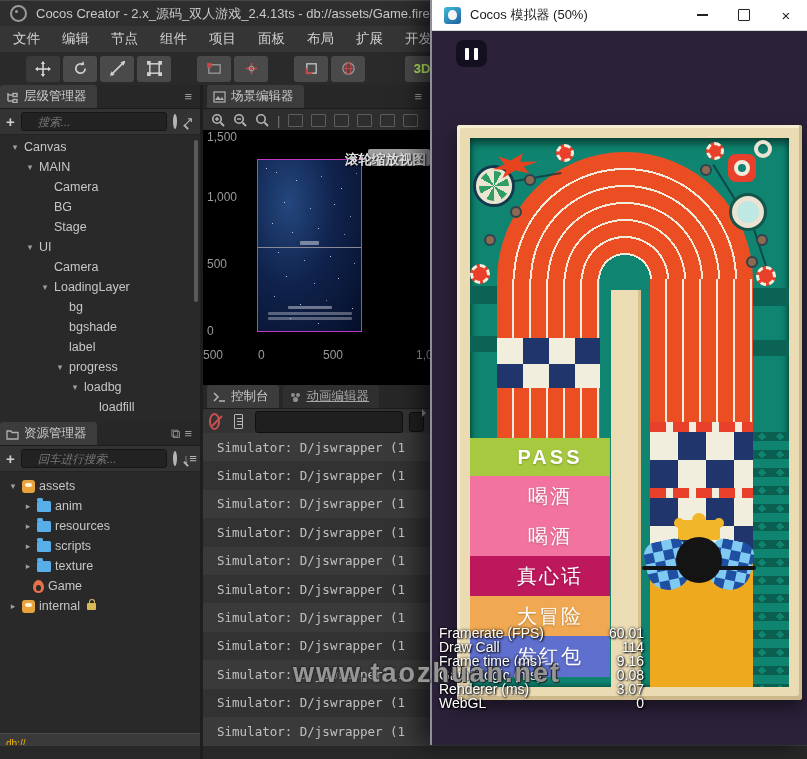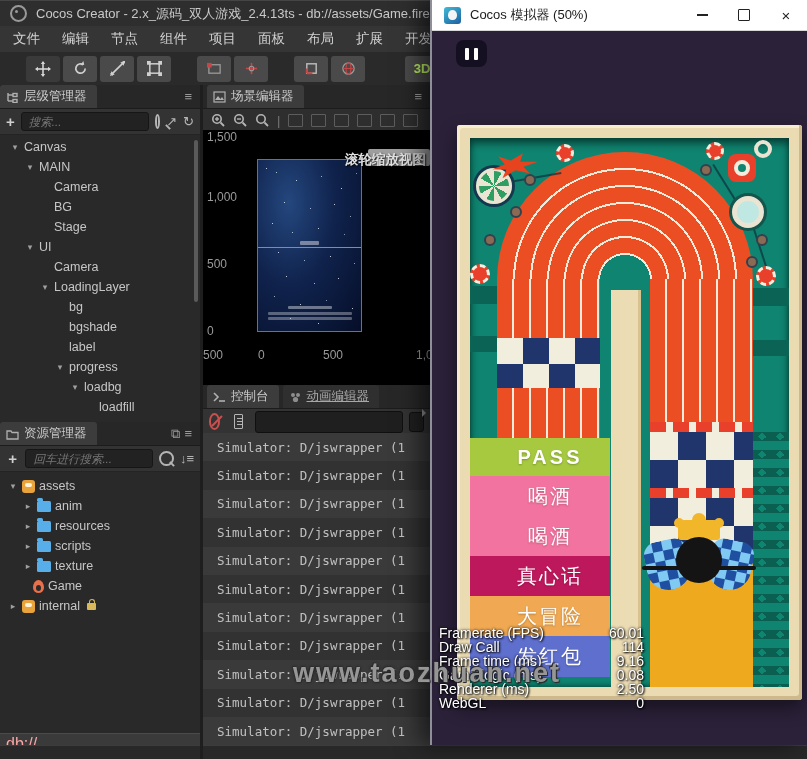--- a/index.html
+++ b/index.html
@@ -23,21 +23,21 @@
   .btn-3d{margin-left:40px;font-size:13px;font-weight:bold;color:#bef264;}
 
   
   .panel-header{height:23px;background:#272727;border-bottom:1px solid #1c1c1c;display:flex;align-items:flex-end;}
   .panel-tab{height:23px;background:#3c3c3c;display:flex;align-items:center;padding:0 10px 0 6px;gap:5px;color:#cccccc;font-size:12.5px;border-radius:3px 3px 0 0;}
   .panel-tab.inactive{background:#2f2f2f;color:#a8a8a8;text-decoration:underline;}
   .hmenu{margin-left:auto;color:#9a9a9a;font-size:13px;padding-right:8px;line-height:23px;}
   .mini-ico{width:13px;height:12px;display:inline-block;}
   .ptoolbar{height:26px;background:#333;display:flex;align-items:center;gap:6px;padding:0 6px;box-sizing:border-box;border-bottom:1px solid #242424;}
   .plus{color:#cfcfcf;font-size:15px;font-weight:bold;width:14px;text-align:center;}
-  .search-box{flex:0 0 auto;background:#222;border:1px solid #161616;border-radius:3px;height:17px;color:#bbb;font-size:11.5px;padding:0 7px;font-style:italic;}
+  .search-box{flex:0 0 auto;background:#222;border:1px solid #161616;border-radius:3px;height:17px;color:#bbb;font-size:11.5px;padding:0 16px;font-style:italic;}
   .search-box::placeholder{color:#777;font-style:italic;}
   .ico-search{width:11px;height:11px;border:2px solid #b5b5b5;border-radius:50%;position:relative;display:inline-block;}
   .ico-search::after{content:"";position:absolute;width:6px;height:2px;background:#b5b5b5;transform:rotate(45deg);left:8px;top:10px;}
   .ico-txt{color:#b5b5b5;font-size:13px;}
 
   
   .tree{position:absolute;left:0;right:0;overflow:hidden;}
   .tree-row{height:20px;display:flex;align-items:center;gap:4px;color:#c6c6c6;font-size:12.5px;}
   .tw{width:10px;color:#9f9f9f;font-size:9px;text-align:center;flex:0 0 auto;}
   .icon-db{width:13px;height:13px;background:#e8a33d;border-radius:3px;position:relative;flex:0 0 auto;}
@@ -80,21 +80,21 @@
   .console-input{background:#1f1f1f;border:1px solid #101010;border-radius:3px;height:18px;width:158px;color:#ccc;font-size:11px;}
   .console-input2{background:#1f1f1f;border:1px solid #101010;border-radius:3px;height:18px;width:24px;}
   .ico-cam{width:15px;height:10px;background:#8a8a8a;border-radius:2px;position:relative;}
   .ico-cam::after{content:"";position:absolute;right:-4px;top:1px;border-left:4px solid #8a8a8a;border-top:4px solid transparent;border-bottom:4px solid transparent;}
   .log-area{position:absolute;left:203px;top:433px;width:227px;height:312px;overflow:hidden;}
   .log-row{height:28.4px;display:flex;align-items:center;background:#323232;}
   .log-row.alt{background:#3a3a3a;}
   .log-row span{color:#c0c0c0;font-family:"DejaVu Sans Mono","Liberation Mono",monospace;font-size:12.5px;padding-left:14px;white-space:nowrap;}
 
   .status-bar{left:0;top:733px;width:203px;height:20px;background:#3a3a3a;border-top:1px solid #4a4a4a;box-sizing:border-box;display:flex;align-items:center;}
-  .status-bar span{color:#fca5a5;font-size:16px;padding-left:6px;}
+  .status-bar span{color:#eab308;font-size:10px;padding-left:6px;}
   .bottom-strip{left:0;top:745px;width:807px;height:14px;background:#282828;border-top:1px solid #3c3c3c;box-sizing:border-box;}
   .vdivider{left:200px;top:85px;width:3px;height:674px;background:#1e1e1e;}
 
   
   .sim{left:430px;top:0;width:377px;height:745px;background:#2b2139;border-left:2px solid #8f8f9a;box-sizing:border-box;box-shadow:-10px 0 22px rgba(0,0,0,.55);}
   .sim-titlebar{position:absolute;left:0;top:0;right:0;height:30px;background:#ffffff;border-bottom:1px solid #d8d8d8;display:flex;align-items:center;}
   .sim-icon{width:17px;height:17px;border-radius:3px;margin:0 9px 0 12px;background:linear-gradient(145deg,#3fbbd8,#1f5f9e);position:relative;}
   .sim-icon::after{content:"";position:absolute;left:4px;top:3px;width:9px;height:10px;background:#f5f5f5;border-radius:50% 50% 45% 45%;}
   .sim-title{color:#1b1b1b;font-size:13px;}
   .win-controls{margin-left:auto;display:flex;height:30px;}
@@ -631,21 +631,21 @@
       <div class="stat-row">
         <span>Frame time (ms)</span>
         <span>9.16</span>
       </div>
       <div class="stat-row">
         <span>Game logic (ms)</span>
         <span>0.08</span>
       </div>
       <div class="stat-row">
         <span>Renderer (ms)</span>
-        <span>2.50</span>
+        <span>3.07</span>
       </div>
       <div class="stat-row">
         <span>WebGL</span>
         <span>0</span>
       </div>
     </div>
 </div>
 
 <div class="abs watermark">www.taozhuan.net</div>
 

